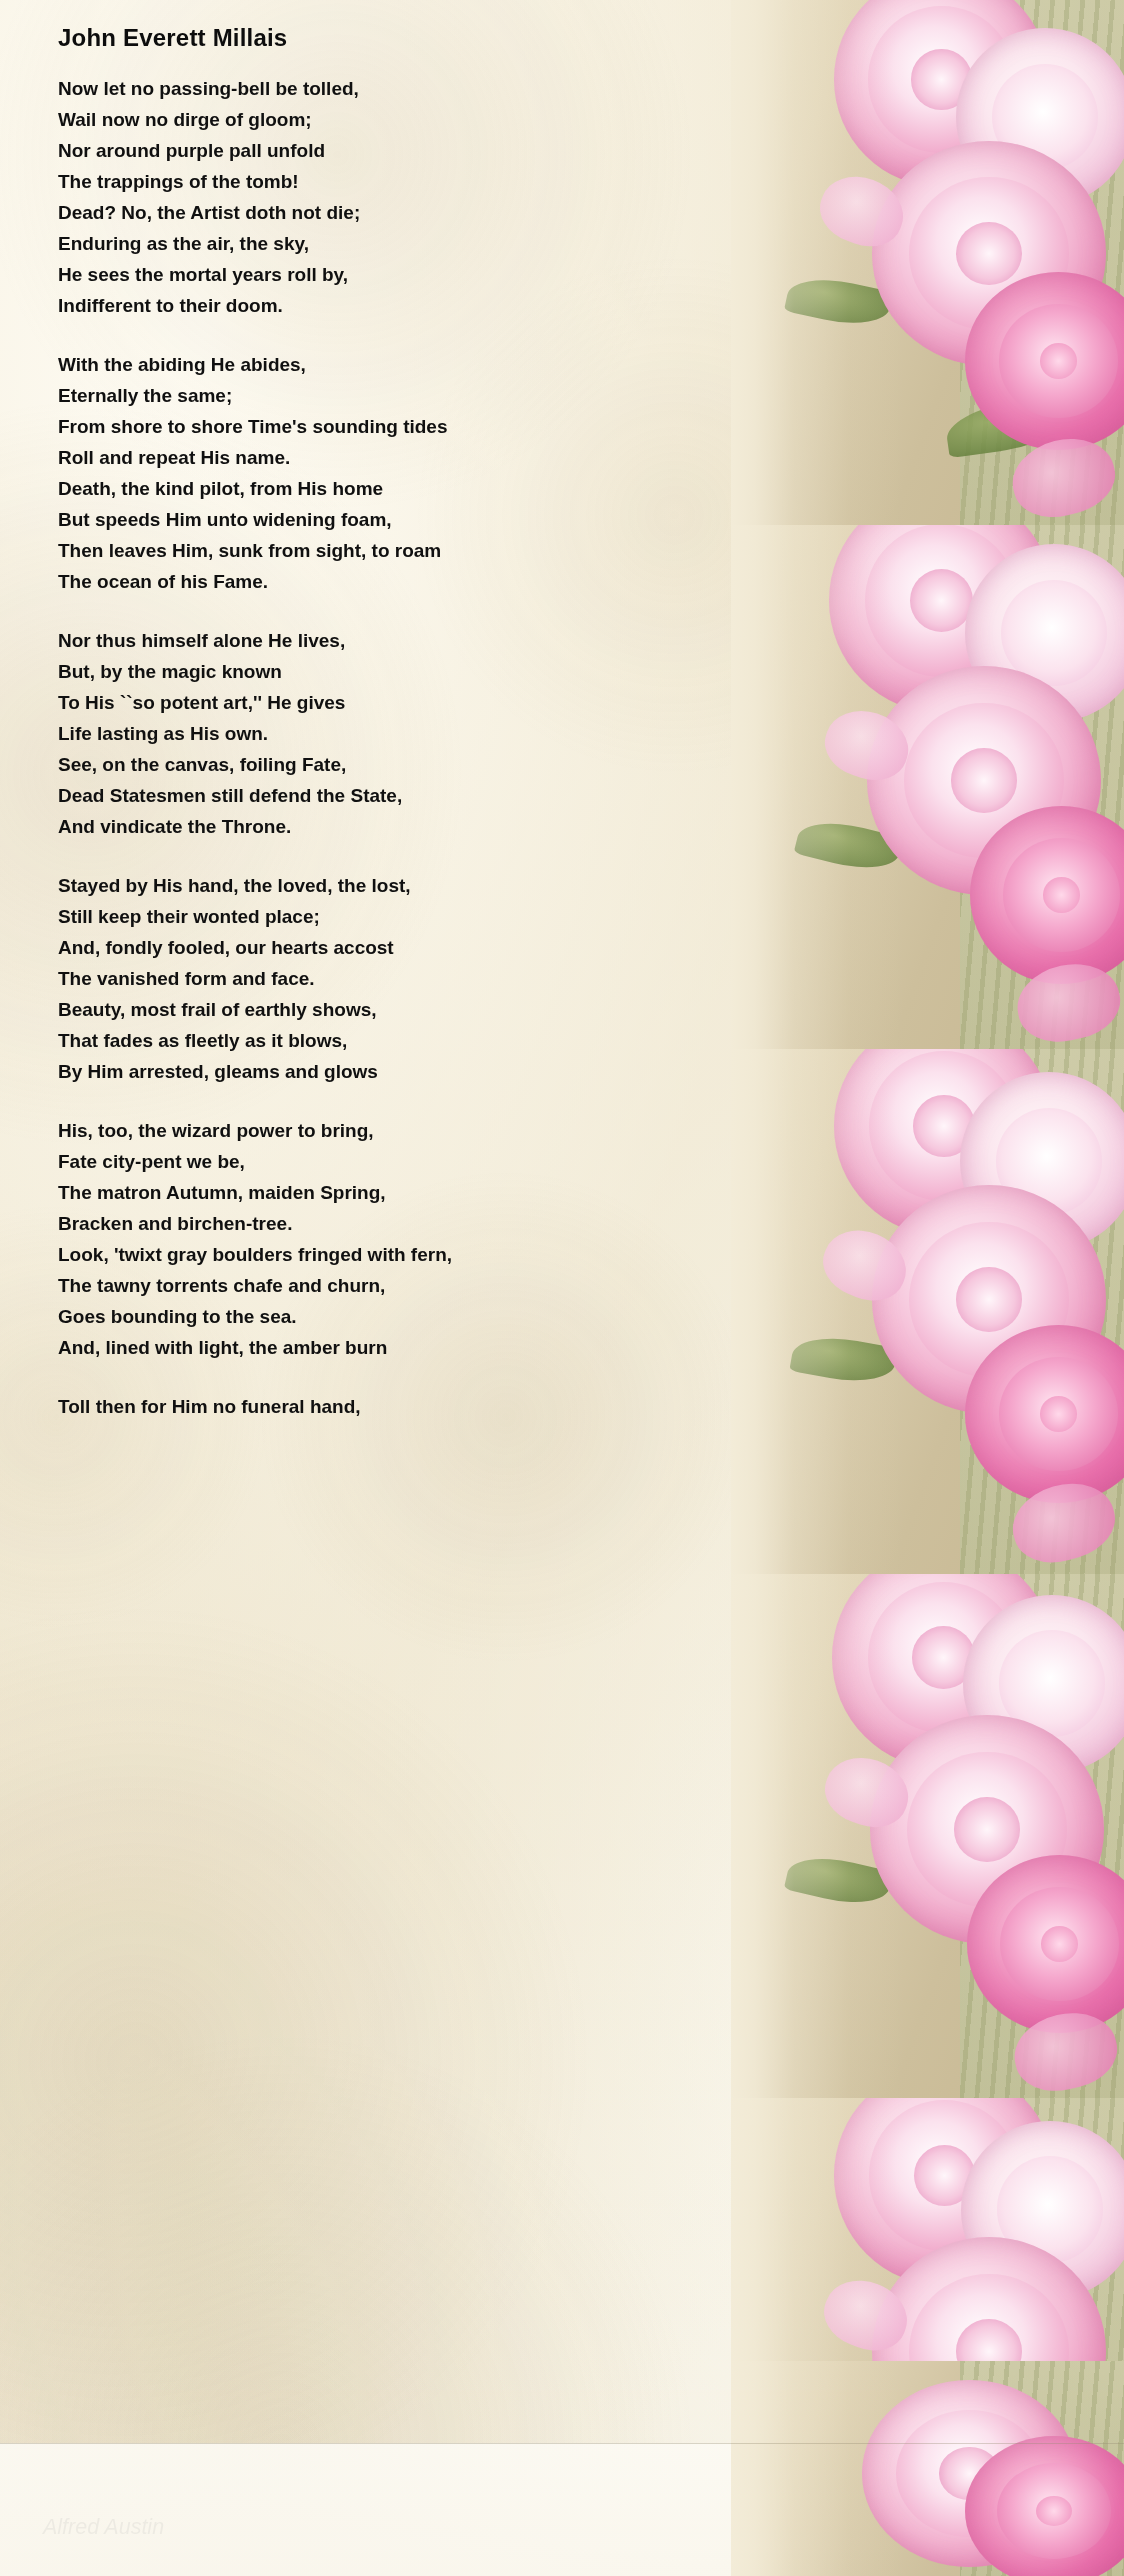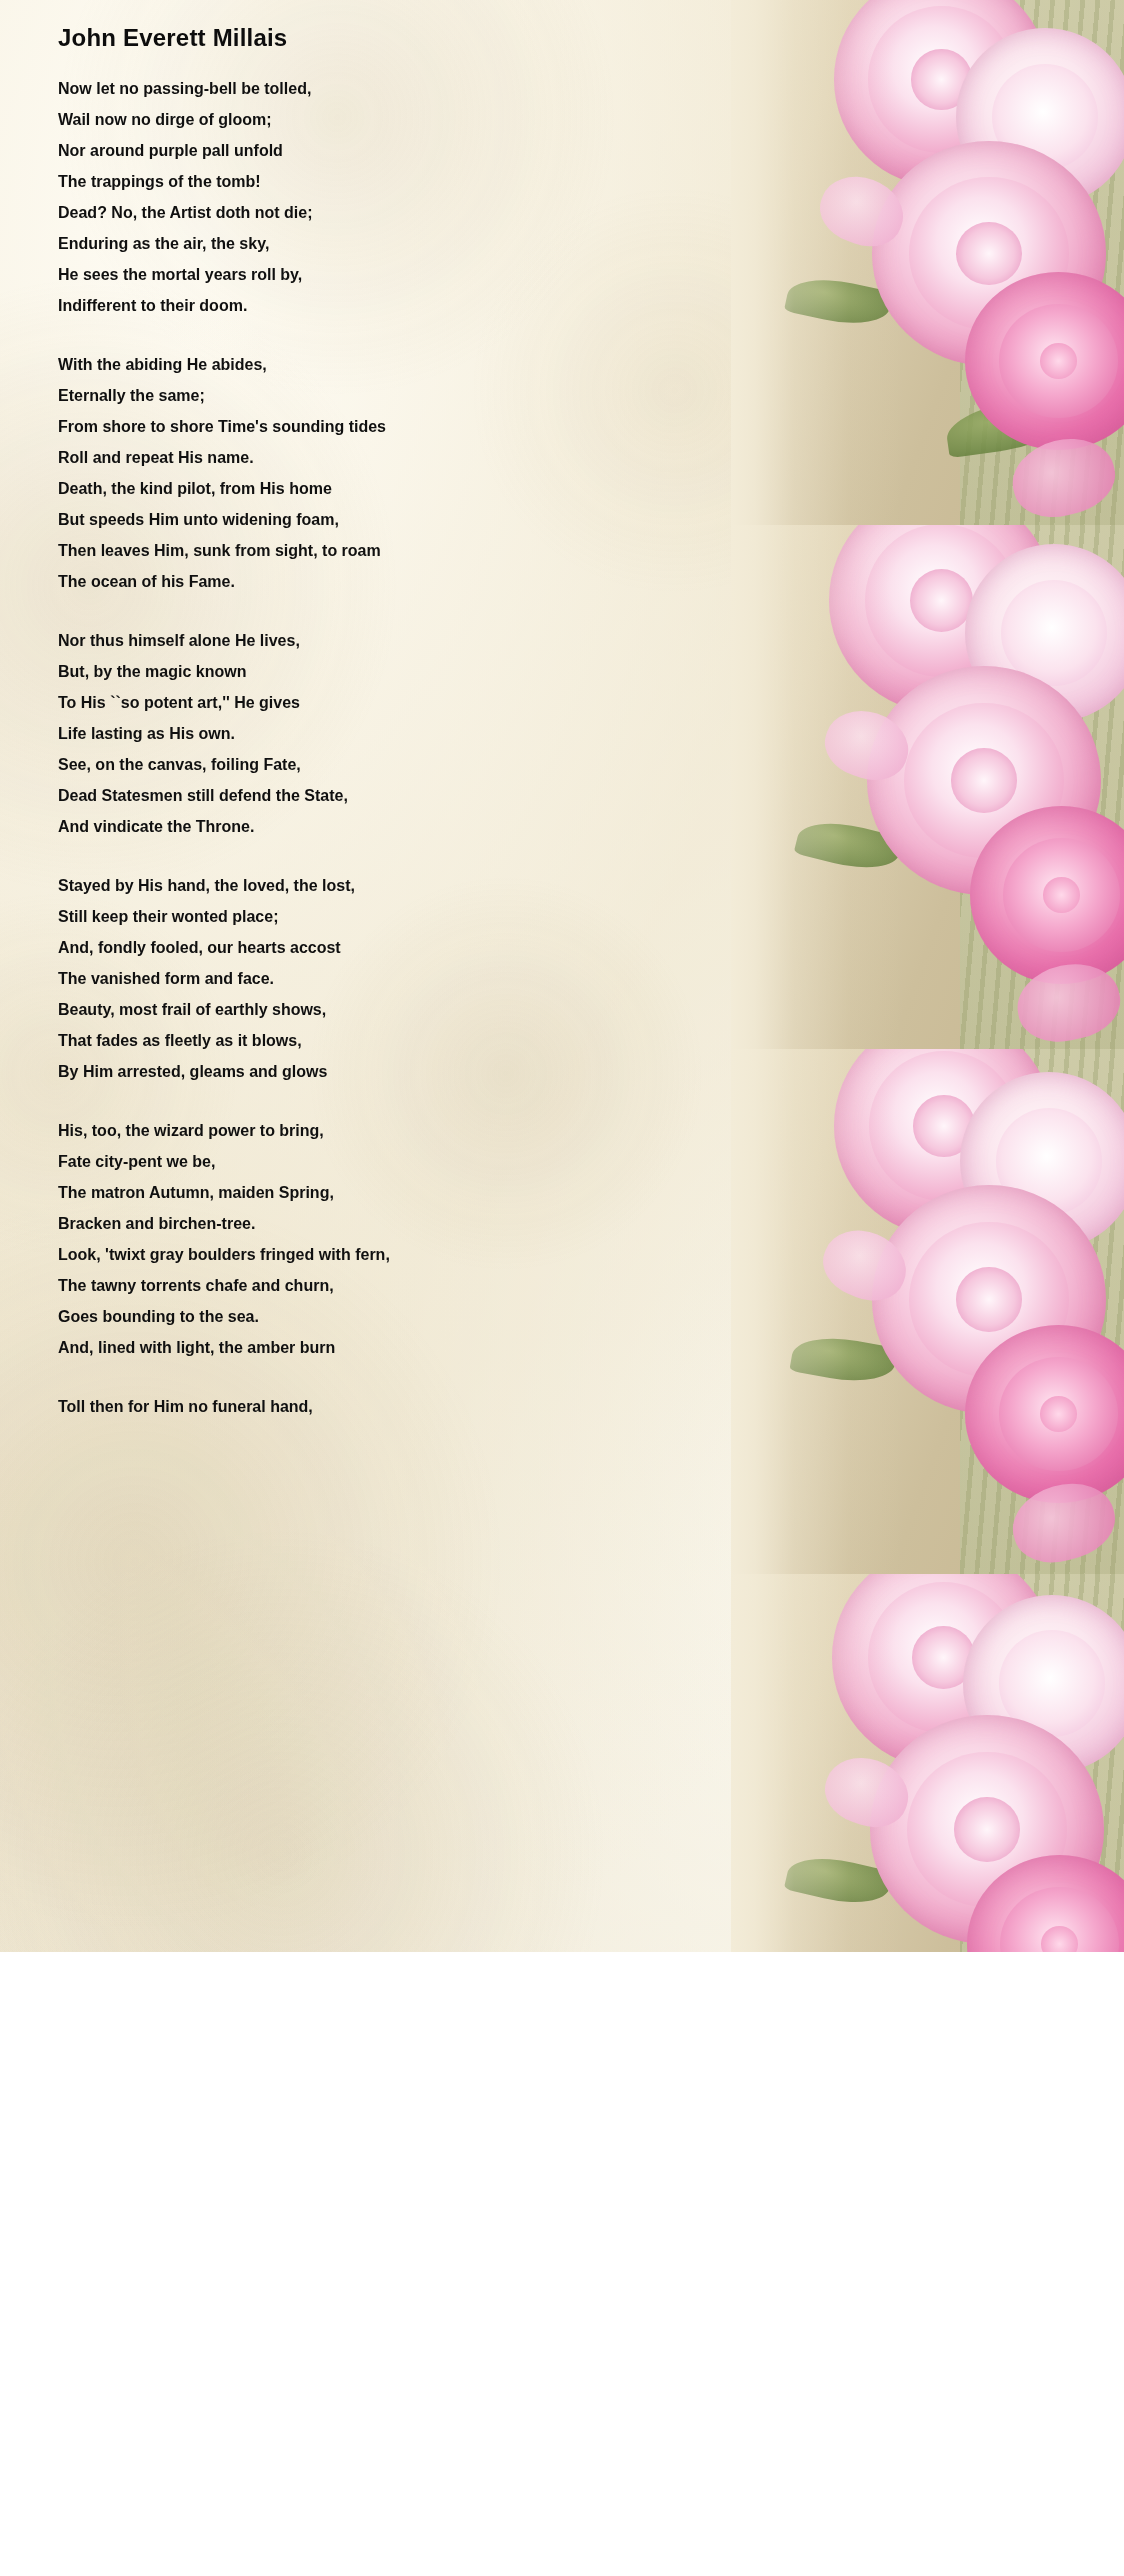--- a/index.html
+++ b/index.html
@@ -6,21 +6,21 @@
     margin: 0;
     padding: 0;
     background: #ffffff;
   }
   body {
     font-family: "Liberation Sans", sans-serif;
   }
   .page {
     position: relative;
     width: 1124px;
-    height: 1952px;
+    height: 2576px;
     overflow: hidden;
     background: #84cc16;
   }
 
   
   .paper-bg {
     position: absolute;
     inset: 0;
     background:
       radial-gradient(ellipse at 18% 12%, rgba(255,253,246,0.95) 0%, rgba(243,236,216,0.6) 45%, rgba(228,218,190,0.0) 75%),
@@ -151,21 +151,21 @@
   .stanzas {
     position: absolute;
     left: 58px;
     top: 73px;
     width: 525px;
   }
   .stanza {
     margin-bottom: 28px;
   }
   .line {
-    font-size: 16px;
+    font-size: 19px;
     font-weight: bold;
     color: #101010;
     line-height: 31px;
     white-space: pre;
   }
   .author {
     position: absolute;
     left: 43px;
     top: 2515px;
     font-size: 21.5px;

